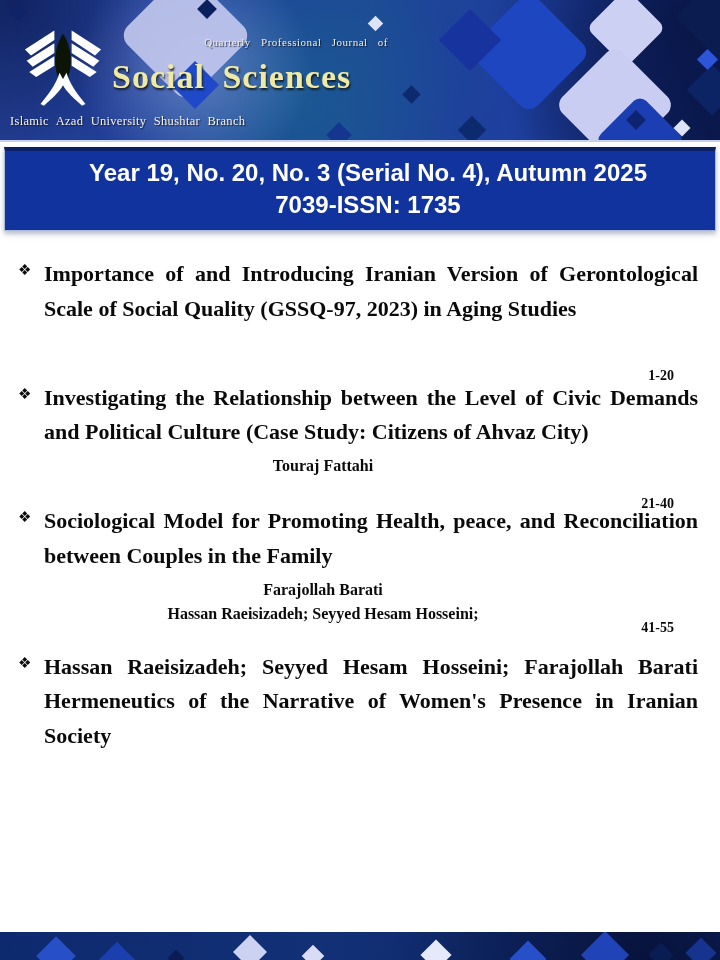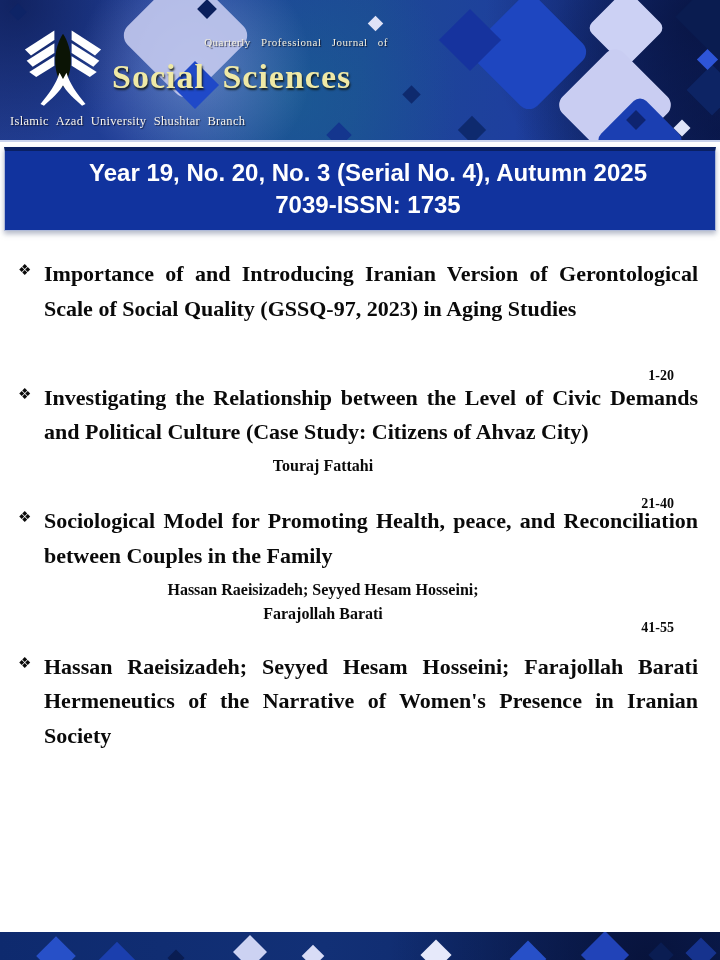--- a/index.html
+++ b/index.html
@@ -173,22 +173,22 @@
       </div>
     </div>
 
     <div class="entry">
       <div class="entry-head">
         <span class="bullet">❖</span>
         <div class="title">Sociological Model for Promoting Health, peace, and Reconciliation between Couples in the Family</div>
       </div>
       <div class="entry-foot">
         <div class="authors">
+            <div>Farajollah Barati</div>
             <div>Hassan Raeisizadeh; Seyyed Hesam Hosseini;</div>
-            <div>Farajollah Barati</div>
           </div>
         <span class="pages">41-55</span>
       </div>
     </div>
 
     <div class="entry">
       <div class="entry-head">
         <span class="bullet">❖</span>
         <div class="title">Hassan Raeisizadeh; Seyyed Hesam Hosseini; Farajollah Barati Hermeneutics of the Narrative of Women's Presence in Iranian Society</div>
       </div>

